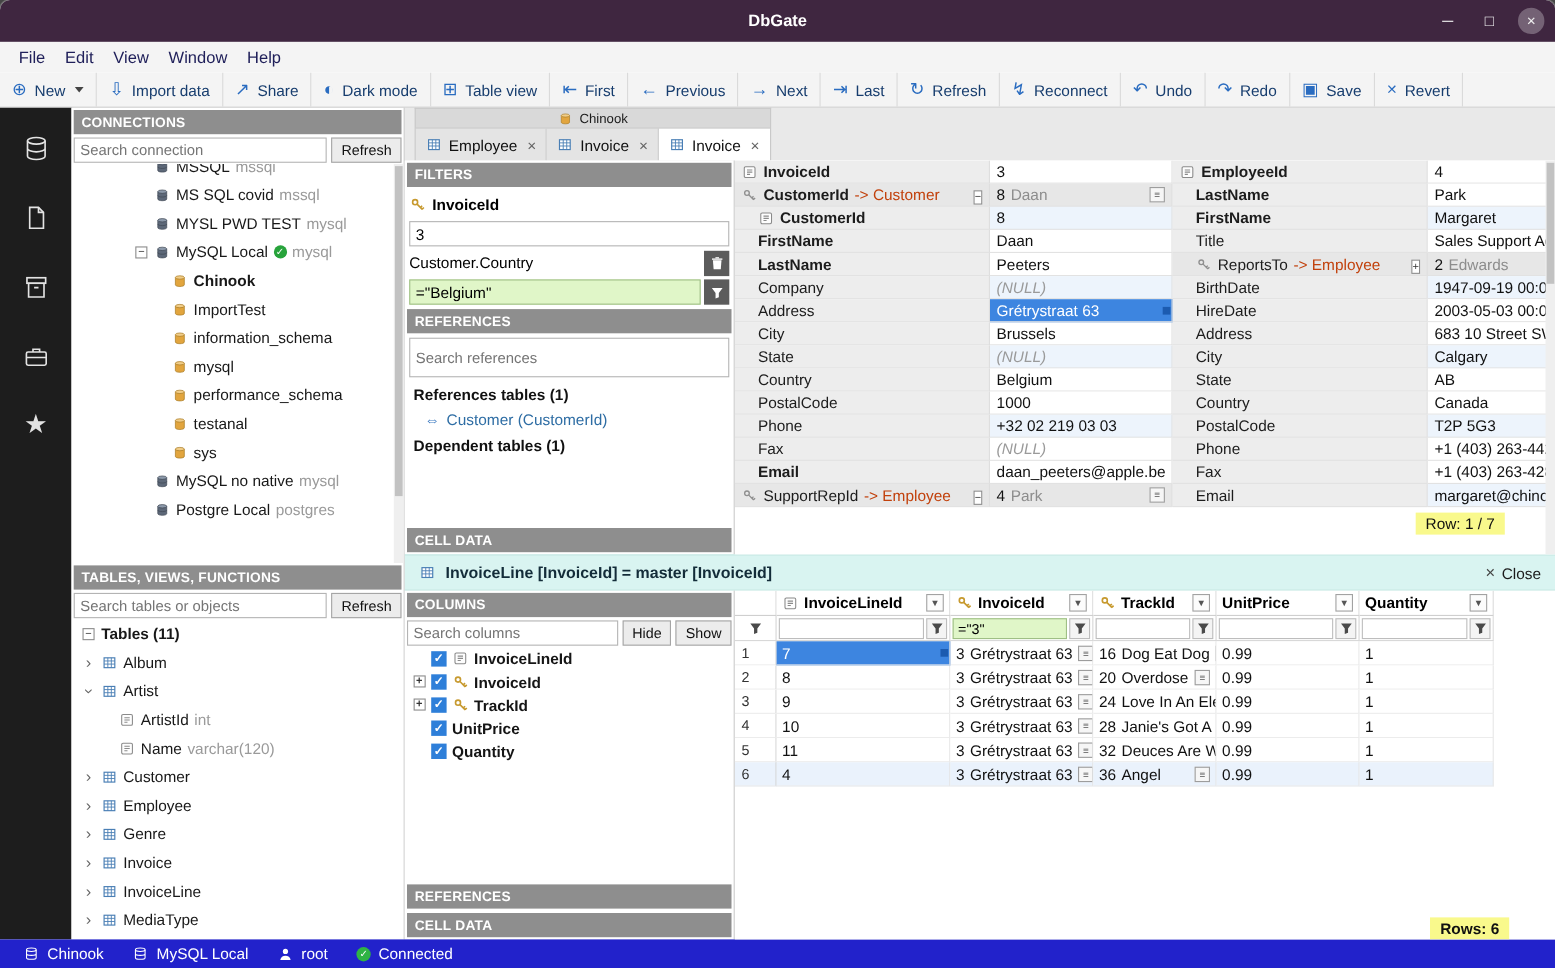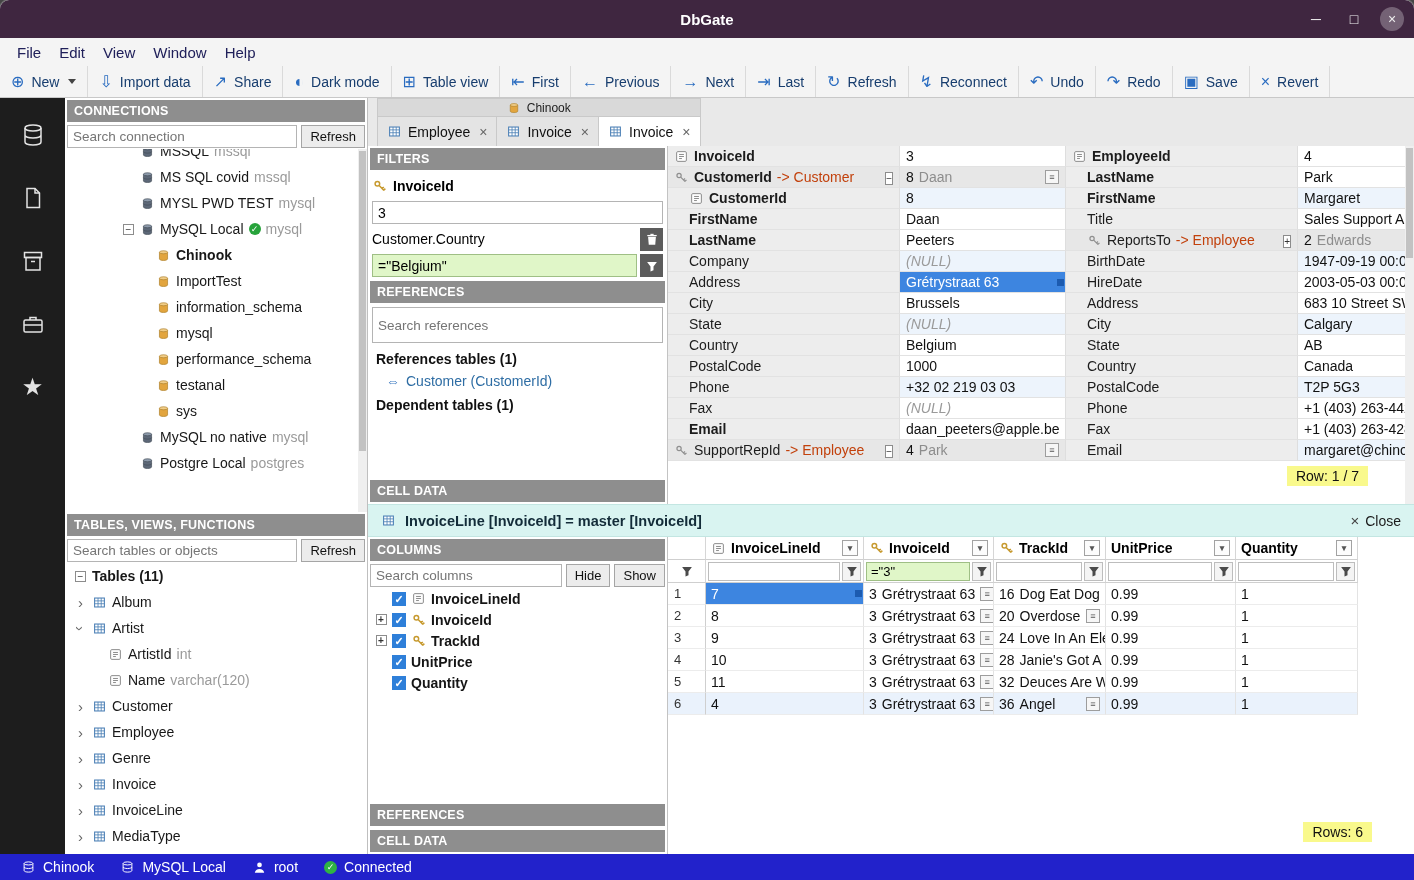--- a/index.html
+++ b/index.html
@@ -124,21 +124,21 @@
   .fcell { height:23px; display:flex; align-items:center; gap:2px; padding:1px 2px; border-right:1px solid #d6d6d6; border-bottom:1px solid #cfcfcf; overflow:hidden; }
   .fcell.corner { justify-content:center; }
   .fcell .fin { flex:1; min-width:0; height:19px; border:1px solid #bdbdbd; background:#fff; font-size:13px; line-height:17px; padding:0 4px; overflow:hidden; white-space:nowrap; }
   .fcell .fin.green { background:#e0f6c8; border-color:#9fbf85; }
   .fcell .fbtn { width:19px; height:19px; border:1px solid #bdbdbd; background:#f4f4f4; display:flex; align-items:center; justify-content:center; flex:none; }
   .dcell { height:22px; display:flex; align-items:center; gap:5px; padding:0 5px; font-size:14px; color:#111; border-right:1px solid #e3e3e3; border-bottom:1px solid #ececec; white-space:nowrap; overflow:hidden; background:#fff; }
   .dcell.gutter { font-size:13px; color:#333; border-right:1px solid #cfcfcf; padding-left:6px; }
   .dcell.rtint { background:#eaf2fc; }
   .dcell.sel { background:#3d85e0; color:#fff; position:relative; }
   .dcell.sel::after { content:""; position:absolute; right:1px; top:7px; width:7px; height:7px; background:#1c5bb0; }
-  .gchip { position:absolute; right:42px; bottom:12px; }
+  .gchip { position:absolute; right:42px; bottom:0;font-weight:bold; }
 
   
   .statusbar { height:26px; flex:none; background:#2222cb; display:flex; align-items:center; gap:8px; padding:0 12px; color:#fff; font-size:14px; }
   .sitem { display:flex; align-items:center; gap:7px; padding:0 9px; }
   .gcheck2 { width:13px; height:13px; border-radius:50%; background:#2fb344; color:#fff; font-size:9px; line-height:13px; text-align:center; flex:none; }
 </style>
 </head>
 <body>
 
 <div class="window">

